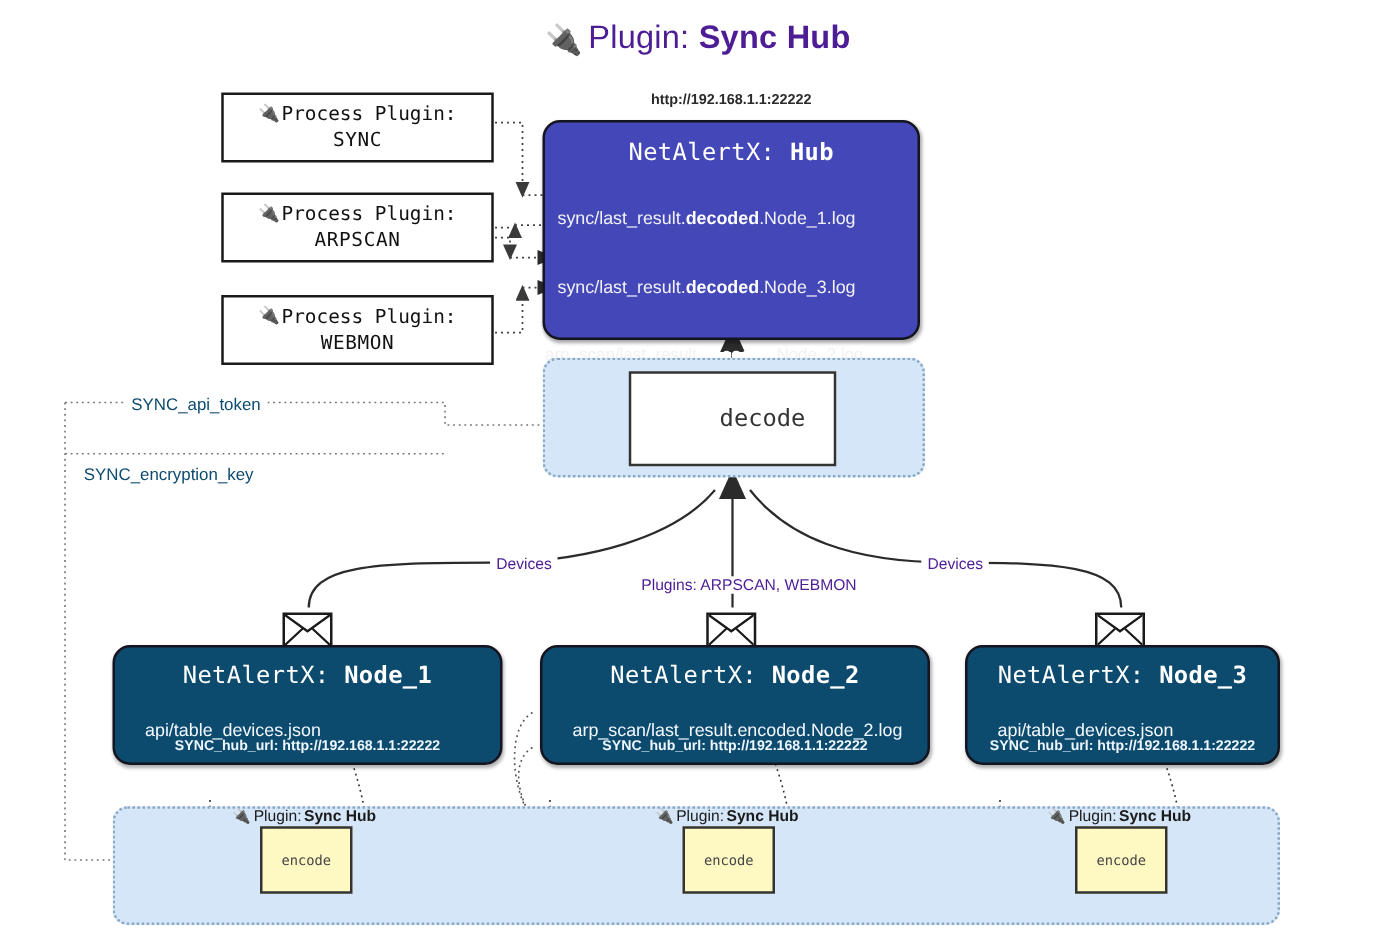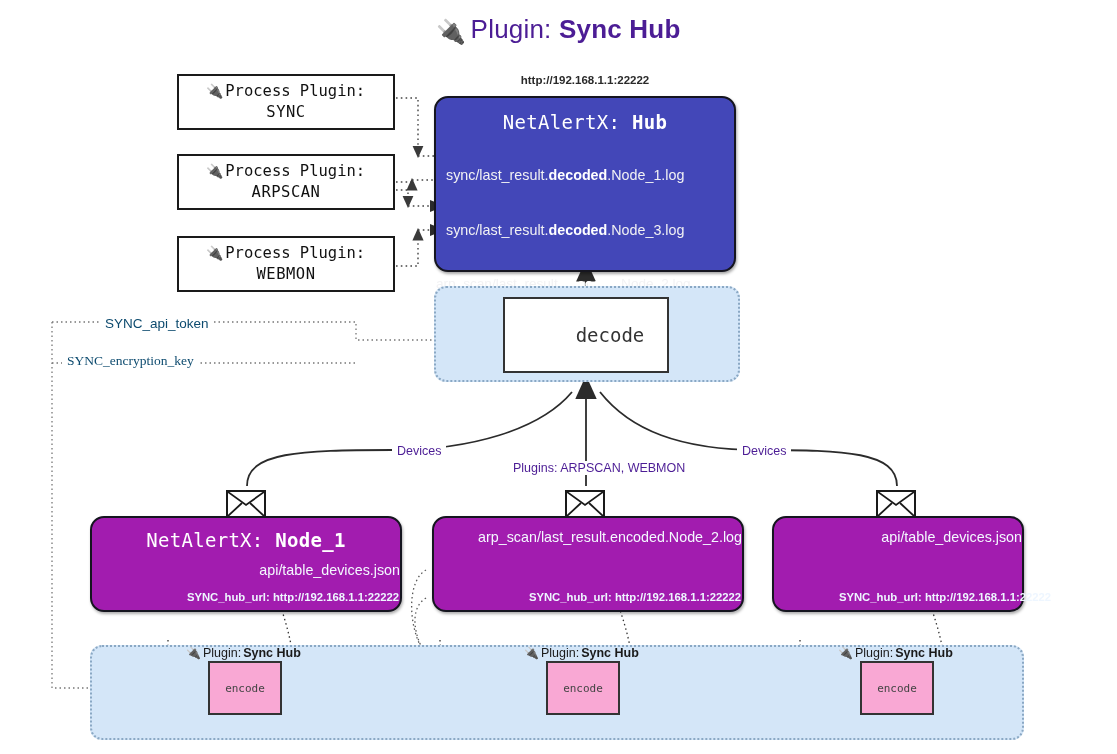--- a/index.html
+++ b/index.html
@@ -69,44 +69,44 @@
     display:flex;align-items:center;justify-content:center;
     font-family:"DejaVu Sans Mono","Liberation Mono",monospace;
     font-size:19px;color:#333;padding-left:48px;
   }
 
   
   .keylab{
     font-size:13.5px;color:#0c4a6e;background:#fff;padding:0 5px;white-space:nowrap;
   }
   #klab1{left:100px;top:316px;}
-  #klab2{left:62px;top:353px;font-family:Liberation Serif, serif;}
+  #klab2{left:62px;top:372px;}
 
   
   .elab{font-size:12.5px;color:#4c1d95;background:#fff;padding:0 5px;white-space:nowrap;}
   #elab-dev1{left:392px;top:444px;}
   #elab-dev2{left:737px;top:444px;}
   #elab-plug{left:508px;top:461px;}
 
   
   .nbox{
-    height:96px;background:#a21caf;border:2.5px solid #15151f;border-radius:14px;
+    height:96px;background:#0c4a6e;border:2.5px solid #15151f;border-radius:14px;
     box-shadow:1px 2px 3px rgba(0,0,0,.32);color:#fff;
   }
   .nbox .ntitle{
     text-align:center;margin-top:11px;
     font-family:"DejaVu Sans Mono","Liberation Mono",monospace;
     font-size:19px;letter-spacing:.3px;
   }
   .nbox .ntitle .b{font-weight:bold;}
-  .nbox .nlines{margin-top:8px;text-align:right;}
+  .nbox .nlines{margin-top:23px;text-align:left;padding-left:24px;}
   .nbox .nline{font-size:14.3px;line-height:1.62;color:#f4f9ff;white-space:nowrap;}
   .nbox .nurl{
     position:absolute;left:0;bottom:7px;width:100%;text-align:center;
-    font-size:11.3px;font-weight:bold;color:#eef6ff;white-space:nowrap;padding-left:47px;
+    font-size:11.3px;font-weight:bold;color:#eef6ff;white-space:nowrap;
   }
   #node1{left:90px;top:516px;width:312px;}
   #node2{left:432px;top:516px;width:312px;}
   #node3{left:772px;top:516px;width:252px;}
 
   
   .env{width:40px;height:28px;background:#fff;border:2px solid #1a1a1a;}
   #env1{left:226px;top:490px;}
   #env2{left:565px;top:490px;}
   #env3{left:876px;top:490px;}
@@ -119,21 +119,21 @@
   .enclab{
     font-size:12.5px;color:#1a1a1a;white-space:nowrap;
     display:flex;align-items:center;gap:2px;
   }
   .enclab .plug{font-size:12px;}
   .enclab .b{font-weight:bold;}
   #enclab1{left:186px;top:646px;}
   #enclab2{left:524px;top:646px;}
   #enclab3{left:838px;top:646px;}
   .encbox{
-    width:74px;height:54px;background:#f9a8d4;border:2px solid #333;
+    width:74px;height:54px;background:#fef9c3;border:2px solid #333;
     display:flex;align-items:center;justify-content:center;
     font-family:"DejaVu Sans Mono","Liberation Mono",monospace;
     font-size:11px;color:#444;
   }
   #encbox1{left:208px;top:661px;}
   #encbox2{left:546px;top:661px;}
   #encbox3{left:860px;top:661px;}
 </style>
 </head>
 <body>
@@ -288,30 +288,38 @@
     <div class="nlines">
       <div class="nline">api/table_devices.json</div>
     </div>
     <div class="nurl">
       <span>SYNC_hub_url:</span>
       <span>http://192.168.1.1:22222</span>
     </div>
   </div>
 
   <div class="node nbox" id="node2">
+    <div class="ntitle">
+      <span>NetAlertX:</span>
+      <span class="b">Node_2</span>
+    </div>
     <div class="nlines">
       <div class="nline">arp_scan/last_result.encoded.Node_2.log</div>
     </div>
     <div class="nurl">
       <span>SYNC_hub_url:</span>
       <span>http://192.168.1.1:22222</span>
     </div>
   </div>
 
   <div class="node nbox" id="node3">
+    <div class="ntitle">
+      <span>NetAlertX:</span>
+      <span class="b">Node_3</span>
+    </div>
     <div class="nlines">
       <div class="nline">api/table_devices.json</div>
     </div>
     <div class="nurl">
       <span>SYNC_hub_url:</span>
       <span>http://192.168.1.1:22222</span>
     </div>
   </div>
 
   <div class="node" id="encband"></div>

